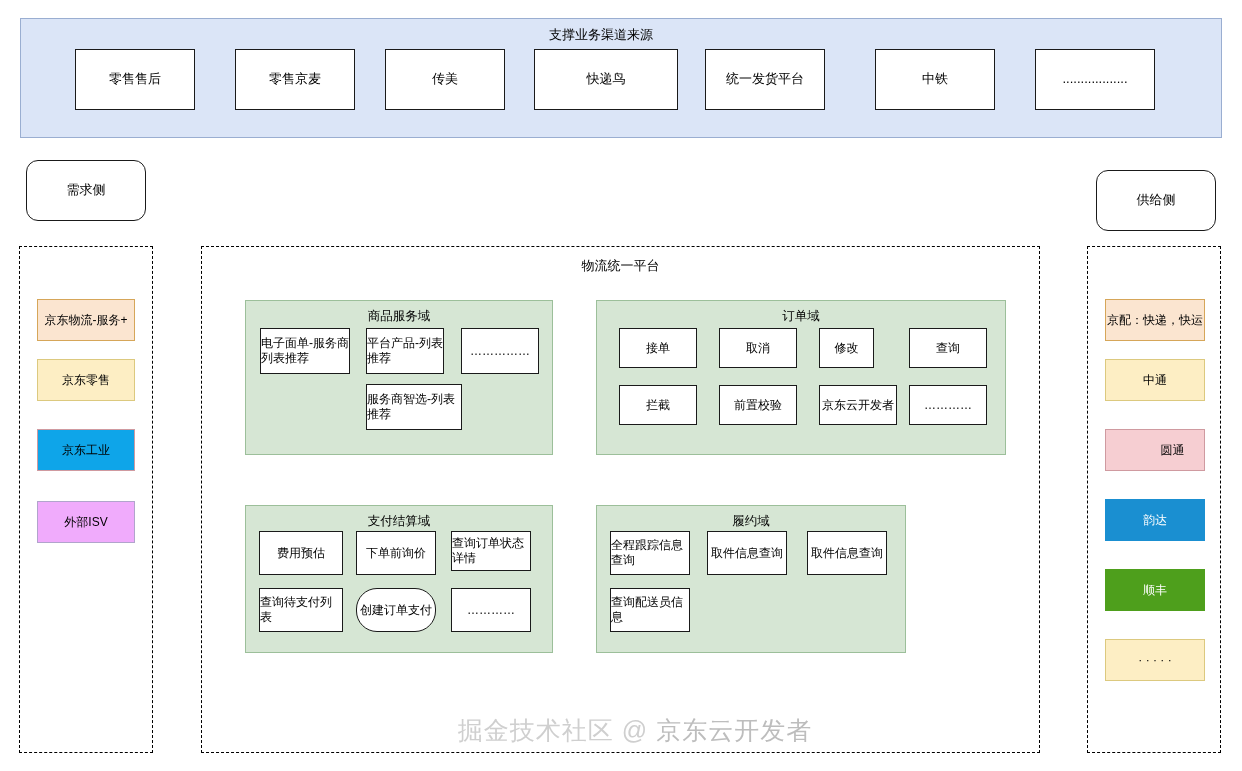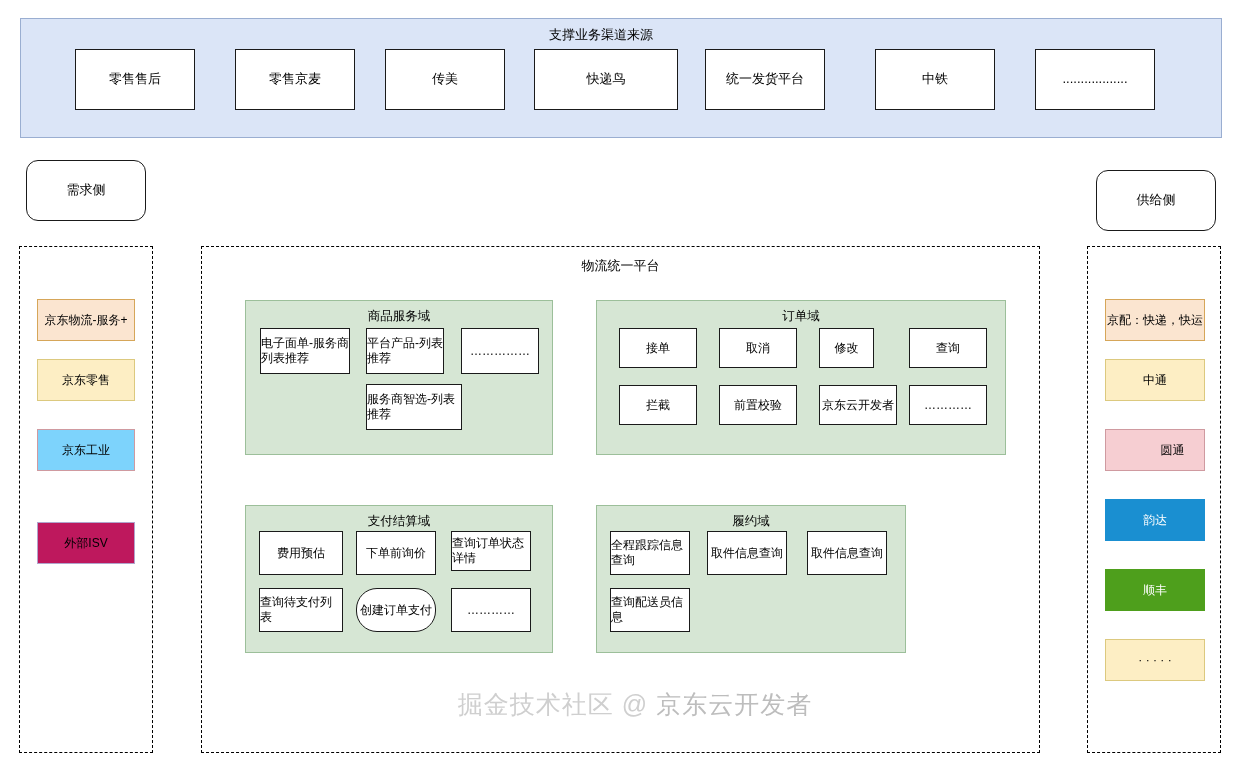--- a/index.html
+++ b/index.html
@@ -103,21 +103,21 @@
   .cell {
     position: absolute;
     background: #ffffff;
     border: 1px solid #1a1a1a;
     font-size: 12px;
     box-sizing: border-box;
   }
 
   
   .watermark {
-    left: 0; top: 688px;
+    left: 0; top: 714px;
     width: 1242px;
     text-align: center;
     font-size: 25px;
     color: #cfcfcf;
     letter-spacing: 1px;
     white-space: nowrap;
     padding-left: 28px;
   }
   .watermark .wm-strong { color: #bdbdbd; }
 </style>
@@ -140,22 +140,22 @@
 
   <div class="abs capsule capsule-demand ctr">需求侧</div>
   <div class="abs capsule capsule-supply ctr">供给侧</div>
 
   <div class="abs dashed-col col-left"></div>
   <div class="abs dashed-col col-right"></div>
 
   <div id="demand-chips">
       <div class="abs chip ctr " style="top: 299px; background: rgb(251, 229, 208); border-color: rgb(214, 166, 89); color: rgb(0, 0, 0);">京东物流-服务+</div>
       <div class="abs chip ctr " style="top: 359px; background: rgb(253, 238, 196); border-color: rgb(220, 201, 127); color: rgb(0, 0, 0);">京东零售</div>
-      <div class="abs chip ctr " style="top: 429px; background: #7dd3fc; border-color: rgb(207, 154, 160); color: rgb(0, 0, 0);">京东工业</div>
-      <div class="abs chip ctr " style="top: 522px; background: #be185d; border-color: rgb(177, 164, 204); color: rgb(0, 0, 0);">外部ISV</div>
+      <div class="abs chip ctr " style="top: 429px; background: #0ea5e9; border-color: rgb(207, 154, 160); color: rgb(0, 0, 0);">京东工业</div>
+      <div class="abs chip ctr " style="top: 501px; background: #f0abfc; border-color: rgb(177, 164, 204); color: rgb(0, 0, 0);">外部ISV</div>
     </div>
   <div id="supply-chips">
       <div class="abs chip ctr chip-r" style="top: 299px; background: rgb(251, 229, 208); border-color: rgb(214, 166, 89); color: rgb(0, 0, 0);">京配：快递，快运</div>
       <div class="abs chip ctr chip-r" style="top: 359px; background: rgb(253, 238, 196); border-color: rgb(220, 201, 127); color: rgb(0, 0, 0);">中通</div>
       <div class="abs chip ctr chip-r" style="top: 429px; background: rgb(246, 206, 210); border-color: rgb(207, 154, 160); color: rgb(0, 0, 0); padding-left: 35px;">圆通</div>
       <div class="abs chip ctr chip-r" style="top: 499px; background: rgb(26, 143, 209); border-color: rgb(26, 143, 209); color: rgb(255, 255, 255);">韵达</div>
       <div class="abs chip ctr chip-r" style="top: 569px; background: rgb(78, 159, 28); border-color: rgb(78, 159, 28); color: rgb(255, 255, 255);">顺丰</div>
       <div class="abs chip ctr chip-r" style="top: 639px; background: rgb(253, 238, 196); border-color: rgb(220, 201, 127); color: rgb(0, 0, 0);">· · · · ·</div>
     </div>
 

